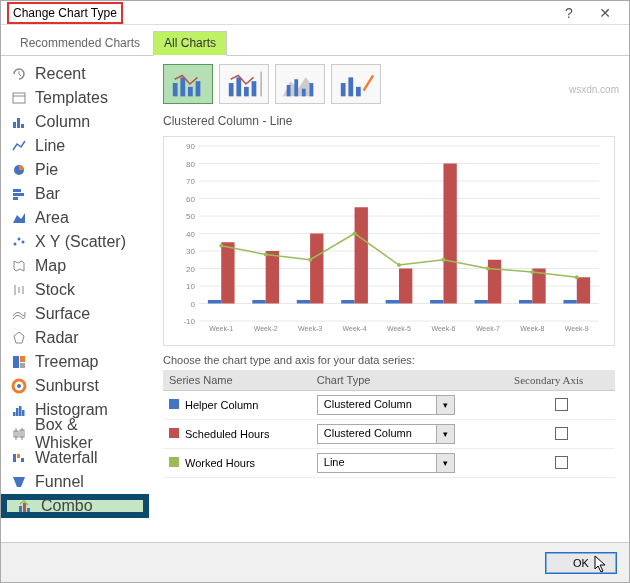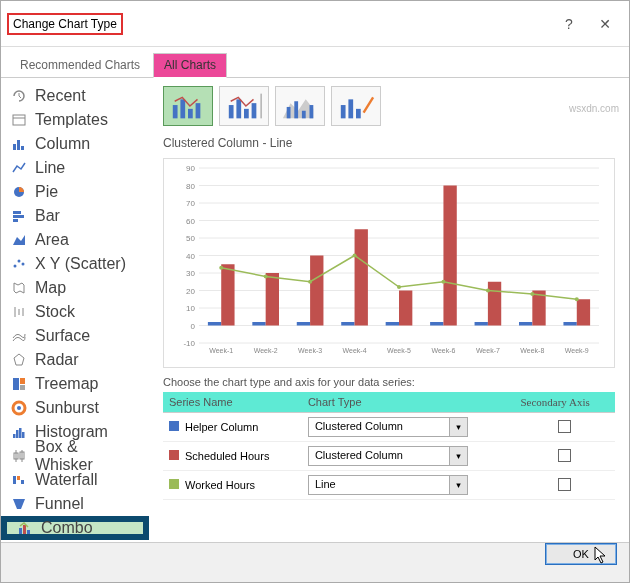--- a/index.html
+++ b/index.html
@@ -1,54 +1,54 @@
 <!DOCTYPE html>
 <html><head>
 <meta charset="utf-8">
 <style>
 * { box-sizing: border-box; margin: 0; padding: 0; font-family: 'Segoe UI', Arial, sans-serif; }
 body { background: #f5f5f5; width: 630px; height: 583px; position: relative; }
 .dialog { width: 630px; height: 583px; background: #fff; border: 1px solid #aaa; position: relative; }
-.titlebar { height: 46px; display: flex; align-items: center; padding: 0 6px; border-bottom: 1px solid #ddd; }
+.titlebar { height: 24px; display: flex; align-items: center; padding: 0 6px; border-bottom: 1px solid #ddd; }
 .titlebar .title { font-size: 12px; }
 .title-highlight { border: 2px solid #e03030; padding: 2px 4px; }
 .titlebar .spacer { flex: 1; }
 .titlebar .win-btn { width: 36px; height: 28px; display: flex; align-items: center; justify-content: center; font-size: 14px; color: #555; }
 .tabs { display: flex; padding: 6px 8px 0; border-bottom: 1px solid #ccc; font-size: 12px; gap: 2px; }
 .tab { padding: 4px 10px; color: #666; border: 1px solid transparent; }
-.tab.active { background: #ec4899; border: 1px solid #ccc; border-bottom: 1px solid #fff; margin-bottom: -1px; color: #333; }
+.tab.active { background: #bef264; border: 1px solid #ccc; border-bottom: 1px solid #fff; margin-bottom: -1px; color: #333; }
 .content { display: flex; height: 480px; }
 .sidebar { width: 148px; padding: 6px 0; overflow-y: auto; }
 .side-item { display: flex; align-items: center; gap: 8px; padding: 4px 10px; font-size: 16px; color: #444; cursor: pointer; height: 24px; }
 .side-item.selected { background: #c5e6c5; }
 .side-item .icon { width: 16px; height: 16px; display: flex; align-items: center; justify-content: center; }
 .combo-highlight { border: 6px solid #0c4a6e; }
 .main { flex: 1; padding: 8px 14px; display: flex; flex-direction: column; }
 .subtype-row { display: flex; gap: 6px; margin-bottom: 10px; }
 .subtype { width: 50px; height: 40px; border: 1px solid #ccc; display: flex; align-items: center; justify-content: center; background: #f8f8f8; cursor: pointer; }
 .subtype.selected { background: #b5e0b5; border-color: #5a9a5a; }
 .subtype svg { width: 38px; height: 30px; }
 .chart-title { font-size: 12px; color: #555; margin-bottom: 8px; }
 .chart-preview { border: 1px solid #ddd; height: 210px; padding: 4px; position: relative; }
 .chart-svg { width: 100%; height: 100%; }
 .series-label { font-size: 11px; color: #555; margin: 8px 0 4px; }
 .series-table { width: 100%; border-collapse: collapse; font-size: 11px; }
-.series-table th { text-align: left; padding: 4px 6px; border-bottom: 1px solid #ccc; color: #555; font-weight: normal; background: #5eead4; }
+.series-table th { text-align: left; padding: 4px 6px; border-bottom: 1px solid #ccc; color: #555; font-weight: normal; background: #e5e5e5; }
 .series-table th:last-child { text-align: left; font-family: Liberation Serif, serif; }
 .series-table td { padding: 4px 6px; border-bottom: 1px solid #eee; vertical-align: middle; }
 .swatch { width: 10px; height: 10px; display: inline-block; margin-right: 6px; }
-.dd { display: flex; border: 1px solid #aaa; width: 160px; height: 20px; }
+.dd { display: flex; border: 1px solid #aaa; width: 138px; height: 20px; }
 .dd span { flex: 1; padding: 2px 6px; font-size: 11px; }
 .dd .arrow { width: 18px; background: #e6e6e6; display: flex; align-items: center; justify-content: center; font-size: 9px; border-left: 1px solid #aaa; }
 .chk { width: 13px; height: 13px; border: 1px solid #666; display: inline-block; }
 .secondary-cell { text-align: center; }
-.footer { position: absolute; bottom: 0; left: 0; right: 0; height: 40px; background: #f0f0f0; border-top: 1px solid #ccc; display: flex; justify-content: flex-end; padding: 0 12px; gap: 8px; }
+.footer { position: absolute; bottom: 0; left: 0; right: 0; height: 40px; background: #f0f0f0; border-top: 1px solid #ccc; display: flex; align-items: center; justify-content: flex-end; padding: 0 12px; gap: 8px; }
 .btn { min-width: 72px; height: 22px; border: 1px solid #999; background: #e8e8e8; font-size: 11px; display: flex; align-items: center; justify-content: center; cursor: pointer; position: relative; }
 .btn.primary { border: 1px solid #2a6fbf; box-shadow: inset 0 0 0 1px #7db0e6; }
-.watermark { position: absolute; right: 10px; top: 102px; font-size: 10px; color: #bbb; z-index: 5; margin-left: 32px; }
+.watermark { position: absolute; right: 10px; top: 83px; font-size: 10px; color: #bbb; z-index: 5; margin-left: 32px; }
 .cursor { position: absolute; width: 14px; height: 18px; pointer-events: none; }
 </style>
 </head>
 <body>
 
 <div class="dialog">
   <div class="titlebar">
     <span class="title title-highlight">Change Chart Type</span>
     <span class="spacer"></span>
     <div class="win-btn">?</div>

